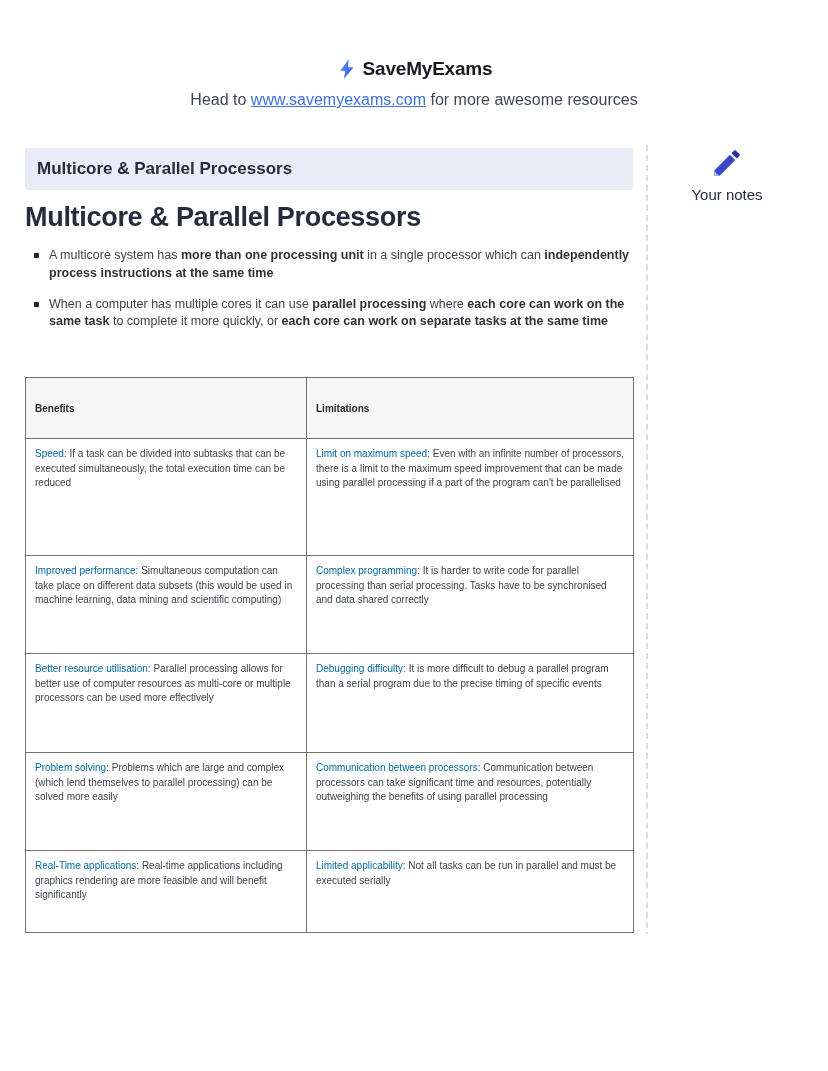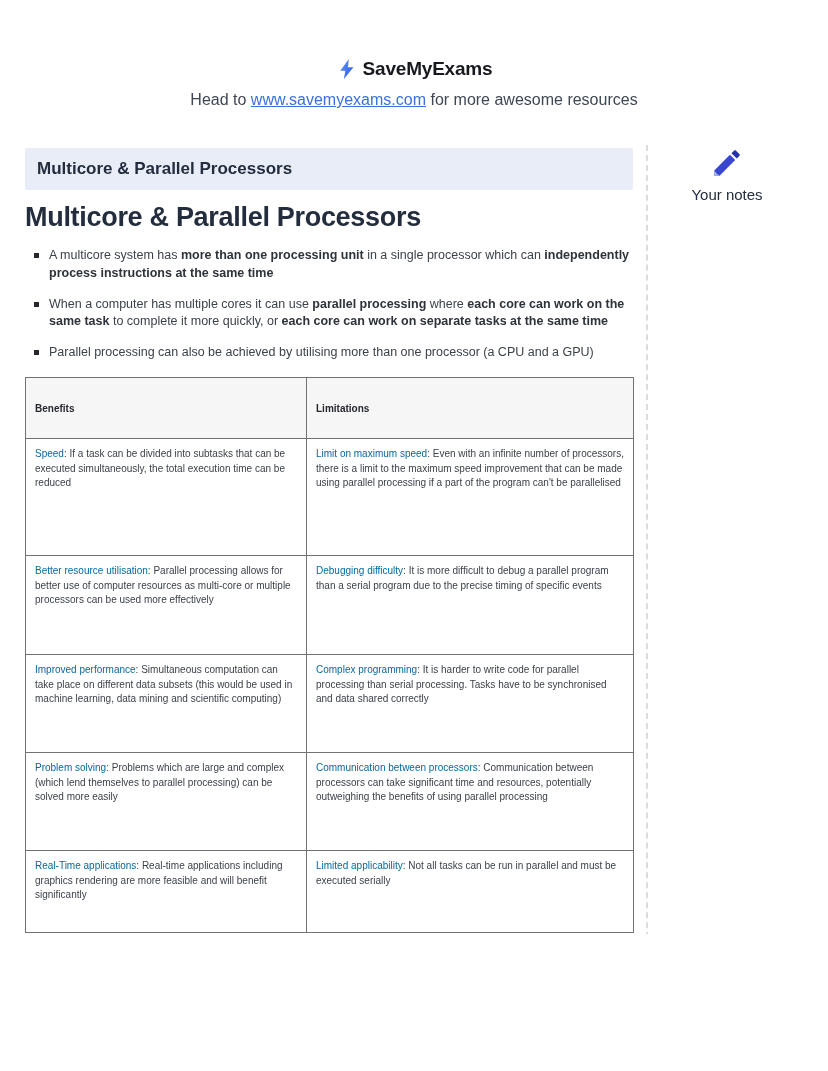--- a/index.html
+++ b/index.html
@@ -174,46 +174,45 @@
 
   <div class="banner">
     <span class="banner-title">Multicore &amp; Parallel Processors</span>
   </div>
 
   <h1 class="h1">Multicore &amp; Parallel Processors</h1>
 
   <ul class="bullets">
     <li><span>A multicore system has </span><span class="seg-bold">more than one processing unit</span><span> in a single processor which can </span><span class="seg-bold">independently process instructions at the same time</span></li>
     <li><span>When a computer has multiple cores it can use </span><span class="seg-bold">parallel processing</span><span> where </span><span class="seg-bold">each core can work on the same task</span><span> to complete it more quickly, or </span><span class="seg-bold">each core can work on separate tasks at the same time</span></li>
-    <li><span>Parallel processing can also be achieved by utilising more than one processor (a CPU and a GPU)</span></li>
   </ul>
 
   <table class="cmp-table">
     <colgroup>
       <col class="col-benefit">
       <col class="col-limitation">
     </colgroup>
     <thead>
       <tr>
         <th>Benefits</th>
         <th>Limitations</th>
       </tr>
     </thead>
     <tbody>
       <tr style="height:117px;">
         <td><span class="term">Speed</span><span>: If a task can be divided into subtasks that can be executed simultaneously, the total execution time can be reduced</span></td>
         <td><span class="term">Limit on maximum speed</span><span>: Even with an infinite number of processors, there is a limit to the maximum speed improvement that can be made using parallel processing if a part of the program can't be parallelised</span></td>
       </tr>
+      <tr style="height:98px;">
+        <td><span class="term">Improved performance</span><span>: Simultaneous computation can take place on different data subsets (this would be used in machine learning, data mining and scientific computing)</span></td>
+        <td><span class="term">Complex programming</span><span>: It is harder to write code for parallel processing than serial processing. Tasks have to be synchronised and data shared correctly</span></td>
+      </tr>
       <tr style="height:99px;">
         <td><span class="term">Better resource utilisation</span><span>: Parallel processing allows for better use of computer resources as multi-core or multiple processors can be used more effectively</span></td>
         <td><span class="term">Debugging difficulty</span><span>: It is more difficult to debug a parallel program than a serial program due to the precise timing of specific events</span></td>
-      </tr>
-      <tr style="height:98px;">
-        <td><span class="term">Improved performance</span><span>: Simultaneous computation can take place on different data subsets (this would be used in machine learning, data mining and scientific computing)</span></td>
-        <td><span class="term">Complex programming</span><span>: It is harder to write code for parallel processing than serial processing. Tasks have to be synchronised and data shared correctly</span></td>
       </tr>
       <tr style="height:98px;">
         <td><span class="term">Problem solving</span><span>: Problems which are large and complex (which lend themselves to parallel processing) can be solved more easily</span></td>
         <td><span class="term">Communication between processors</span><span>: Communication between processors can take significant time and resources, potentially outweighing the benefits of using parallel processing</span></td>
       </tr>
       <tr style="height:82px;">
         <td><span class="term">Real-Time applications</span><span>: Real-time applications including graphics rendering are more feasible and will benefit significantly</span></td>
         <td><span class="term">Limited applicability</span><span>: Not all tasks can be run in parallel and must be executed serially</span></td>
       </tr>
     </tbody>

